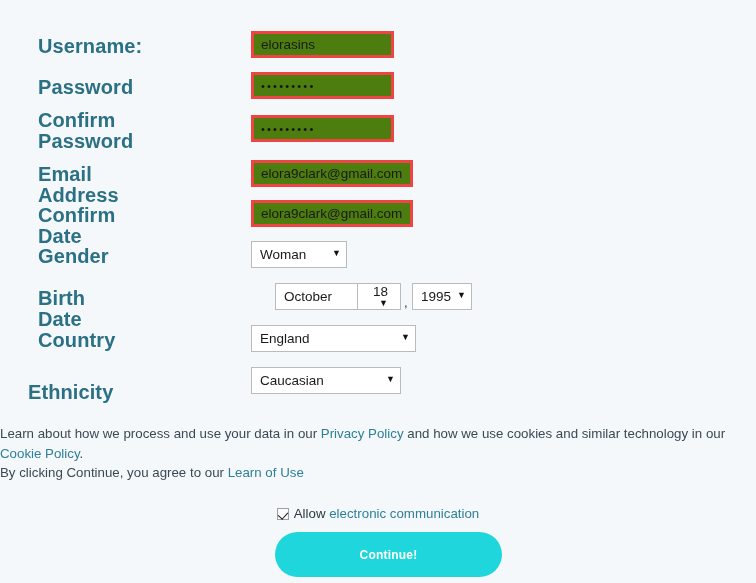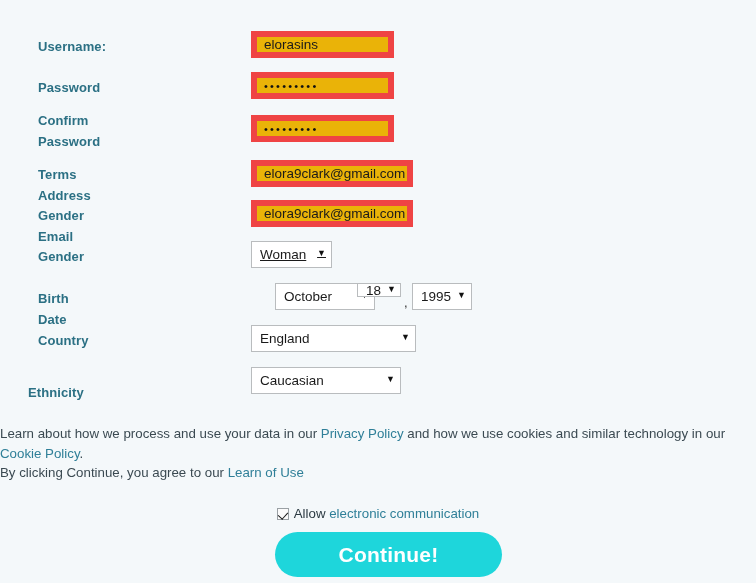--- a/index.html
+++ b/index.html
@@ -24,31 +24,31 @@
 
   .row {
     position: absolute;
     display: block;
   }
 
   .label {
     position: absolute;
     color: #2b7084;
     font-weight: bold;
-    font-size: 13px;
+    font-size: 20px;
     line-height: 21px;
     letter-spacing: 0.1px;
     white-space: pre-line;
   }
 
   .field {
     position: absolute;
     box-sizing: border-box;
-    background: #eab308;
-    border: 6px solid #ef4444;
+    background: #4d7c0f;
+    border: 3px solid #ef4444;
     color: #1a1a1a;
     font-family: "Liberation Sans", sans-serif;
     font-size: 13.5px;
     line-height: 1;
     padding: 0 7px;
     display: flex;
     align-items: center;
   }
 
   .field.pwd {
@@ -135,21 +135,21 @@
   }
 
   .cta {
     position: absolute;
     box-sizing: border-box;
     border: none;
     background: #1ed6db;
     color: #ffffff;
     font-family: "Liberation Sans", sans-serif;
     font-weight: bold;
-    font-size: 21px;
+    font-size: 12px;
     border-radius: 28px;
     cursor: pointer;
     letter-spacing: 0.2px;
   }
 </style>
 </head>
 <body>
 
 <div class="form-wrap">
 
@@ -167,44 +167,44 @@
 
   <div class="row">
     <div class="label" style="left:38px; top:110px;">Confirm
 Password</div>
     <div class="field pwd" style="left:251px; top:115px; width:143px; height:27px;">
         <span>•••••••••</span>
       </div>
   </div>
 
   <div class="row">
-    <div class="label" style="left:38px; top:164px;">Terms Address</div>
+    <div class="label" style="left:38px; top:164px;">Email Address</div>
     <div class="field" style="left:251px; top:160px; width:162px; height:27px;">elora9clark@gmail.com</div>
   </div>
 
   <div class="row">
-    <div class="label" style="left:38px; top:205px;">Gender Email</div>
+    <div class="label" style="left:38px; top:205px;">Confirm Date</div>
     <div class="field" style="left:251px; top:200px; width:162px; height:27px;">elora9clark@gmail.com</div>
   </div>
 
   <div class="row">
     <div class="label" style="left:38px; top:246px;">Gender</div>
-    <div class="select" style="left:251px; top:241px; width:81px; height:27px;text-decoration:underline;">
+    <div class="select" style="left:251px; top:241px; width:96px; height:27px;">
       <span class="val">Woman</span>
       <span class="caret">▼</span>
     </div>
   </div>
 
   <div class="row">
     <div class="label" style="left:38px; top:288px;">Birth Date</div>
     <div class="select" style="left:251px; top:283px; width:100px; height:27px;margin-left:24px;">
       <span class="val">October</span>
       <span class="caret">▼</span>
     </div>
-    <div class="select" style="left:357px; top:283px; width:44px; height:14px;">
+    <div class="select" style="left:357px; top:283px; width:44px; height:27px;flex-direction:column;">
       <span class="val">18</span>
       <span class="caret">▼</span>
     </div>
     <div class="comma" style="left:404px; top:295px;">,</div>
     <div class="select" style="left:412px; top:283px; width:60px; height:27px;">
       <span class="val">1995</span>
       <span class="caret">▼</span>
     </div>
   </div>
 

